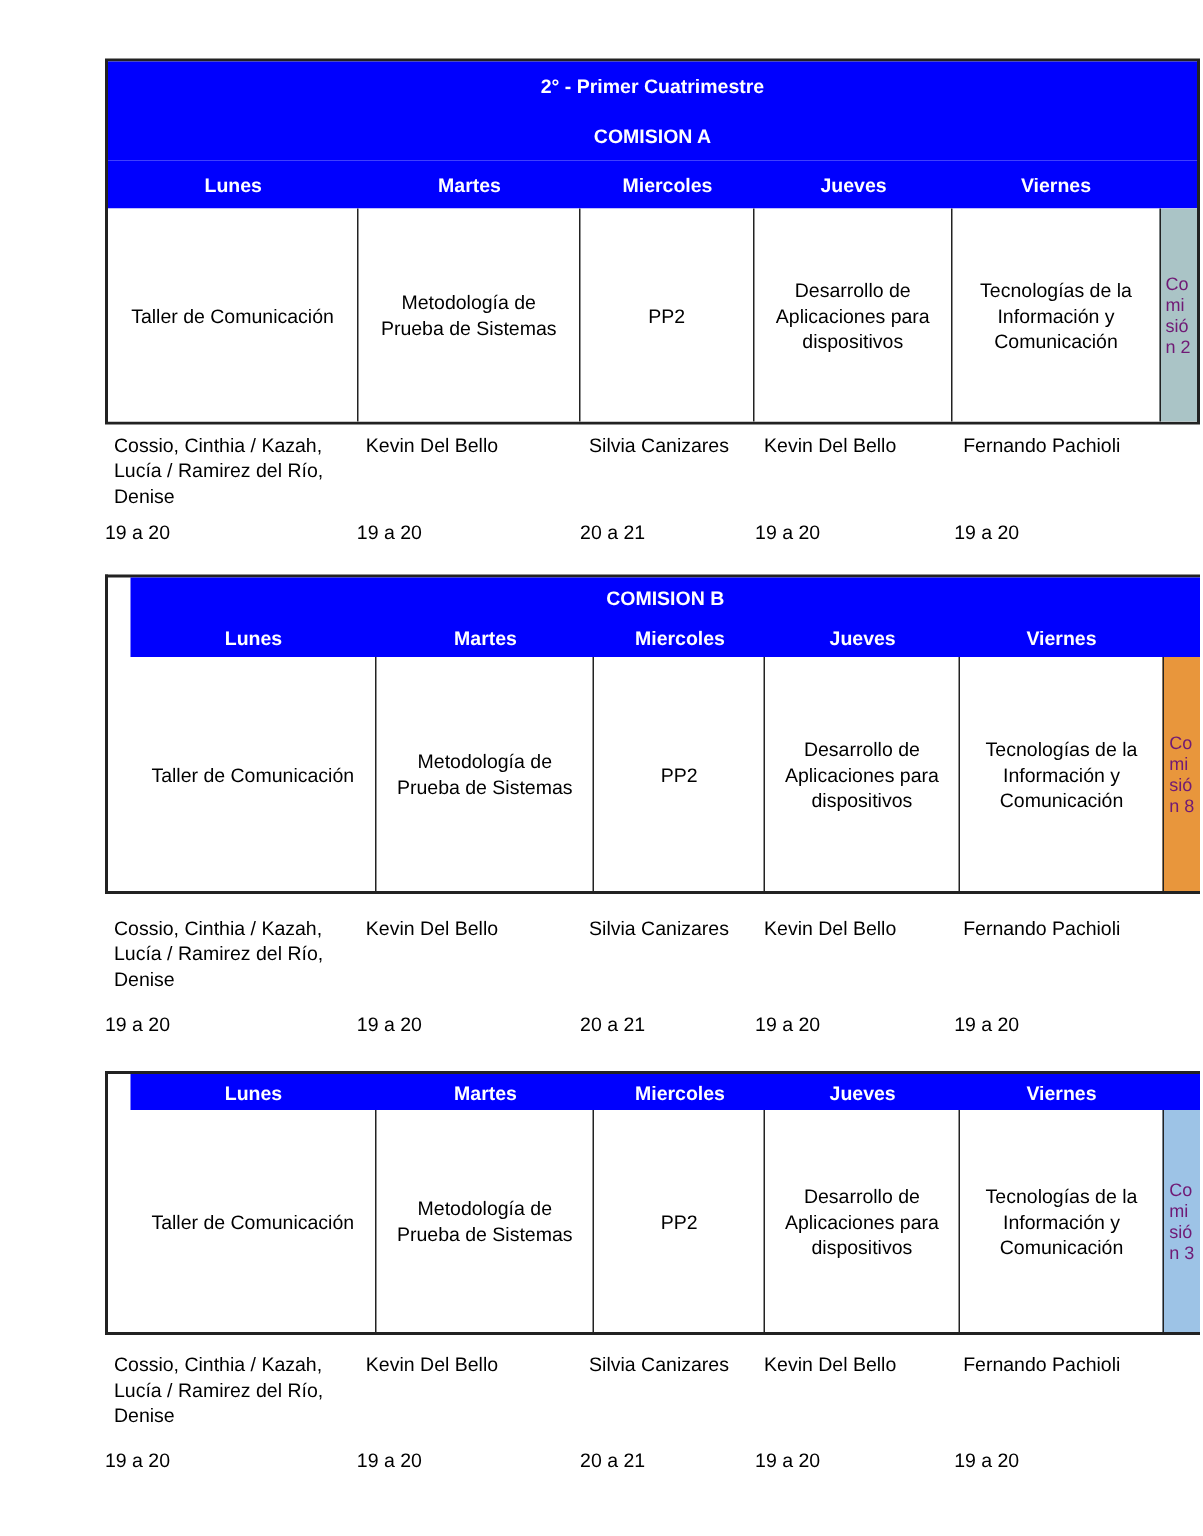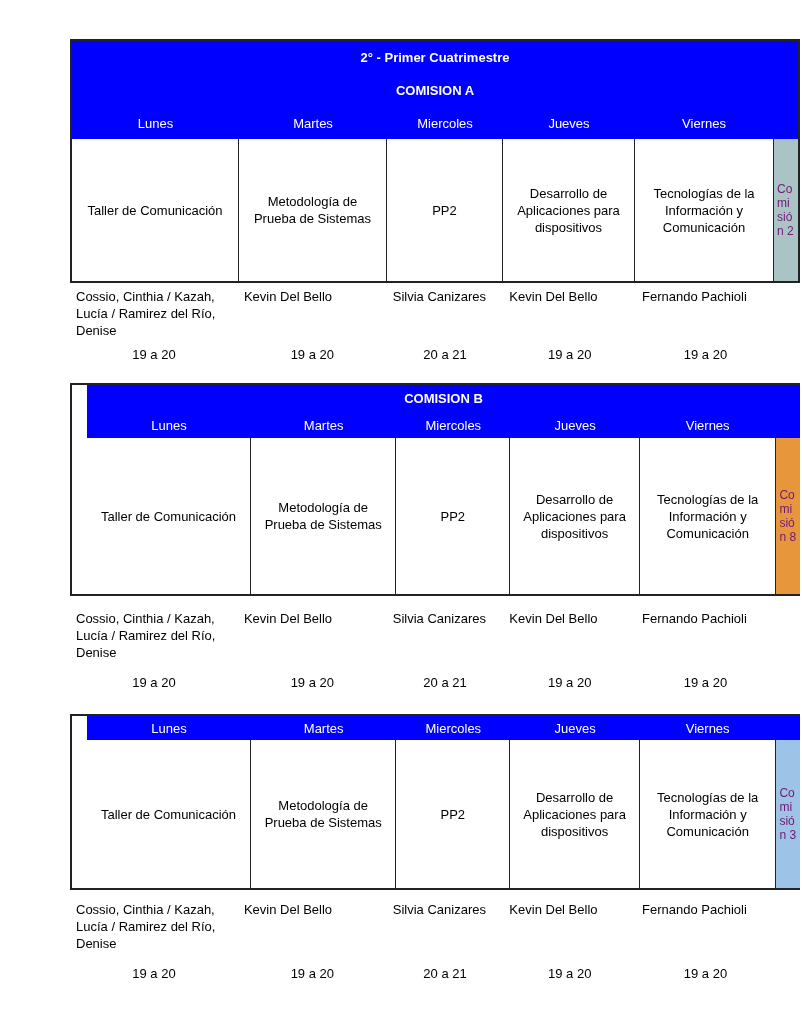--- a/index.html
+++ b/index.html
@@ -28,21 +28,21 @@
   .t-a .title-row { height:33px; }
   .t-a .com-row   { height:33px; }
   .t-b .com-row   { height:27px; }
   .t-c .com-row   { height:25px; }
 
   .days-row { display:grid; grid-template-columns:var(--cols); background:var(--blue); }
   .t-a .days-row { height:32px; }
   .t-b .days-row { height:26px; }
   .t-c .days-row { height:24px; }
   .day {
-    color:#fff; font-weight:normal;
+    color:#fff; font-weight:bold;
     display:flex; align-items:center; justify-content:center;
   }
 
   .body-grid { display:grid; grid-template-columns:var(--cols); background:#fff; }
   .t-a .body-grid { height:142px; }
   .t-b .body-grid { height:156px; }
   .t-c .body-grid { height:148px; }
   .cell {
     border-right:1.5px solid var(--border);
     display:flex; align-items:center; justify-content:center;
@@ -59,21 +59,21 @@
   .badge-c { background:#9DC3E6; }
 
   .teach-grid, .time-grid { display:grid; grid-template-columns:var(--cols); width:730px; }
   .t-a .teach-grid { margin-top:5px; }
   .t-b .teach-grid { margin-top:14px; }
   .t-c .teach-grid { margin-top:11px; }
   .t-a .time-grid  { margin-top:7px; }
   .t-b .time-grid  { margin-top:13px; }
   .t-c .time-grid  { margin-top:13px; }
   .teacher { text-align:left; padding:0 6px; line-height:17px; }
-  .time    { text-align:center; line-height:17px; }
+  .time    { line-height:17px; }
 </style>
 </head>
 <body>
 
 <div class="page">
 
   <section class="sched t-a">
     <div class="boxed">
       <div class="hdr-line title-row">2° - Primer Cuatrimestre</div>
       <div class="hdr-line com-row">COMISION A</div>

